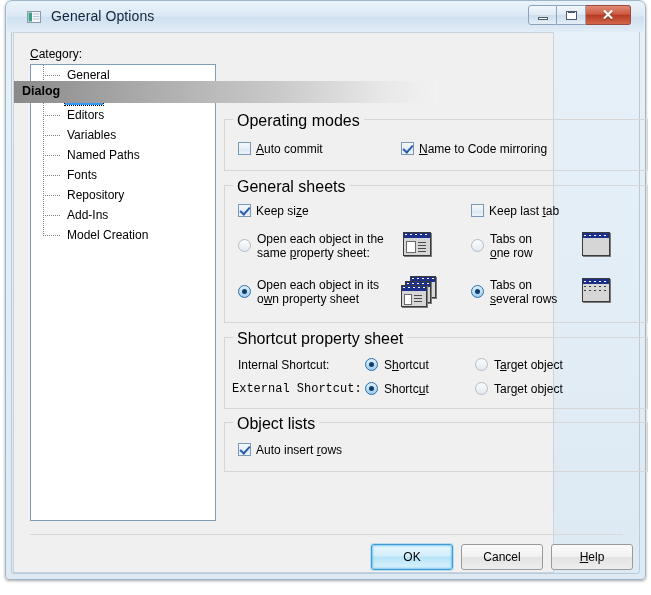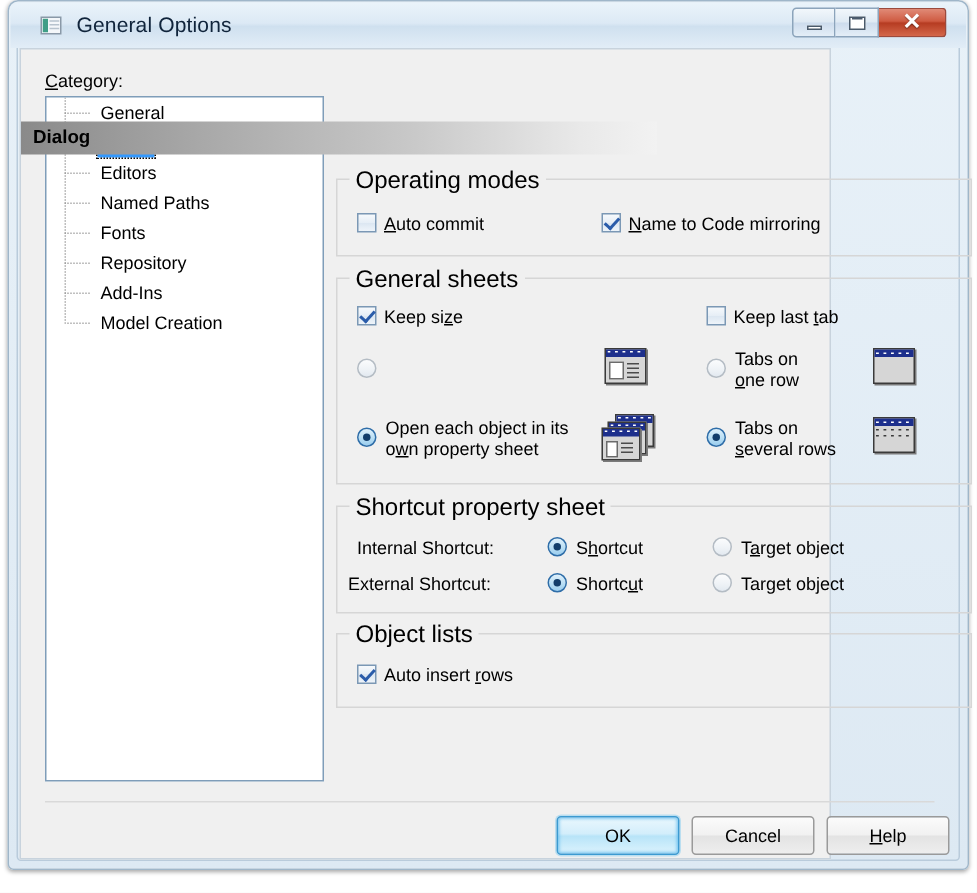--- a/index.html
+++ b/index.html
@@ -351,20 +351,23 @@
       <div class="tree-item">
         <span class="tree-label">General</span>
       </div>
       <div class="tree-item selected">
         <span class="tree-label">Dialog</span>
       </div>
       <div class="tree-item">
         <span class="tree-label">Editors</span>
       </div>
       <div class="tree-item">
+        <span class="tree-label">Variables</span>
+      </div>
+      <div class="tree-item">
         <span class="tree-label">Named Paths</span>
       </div>
       <div class="tree-item">
         <span class="tree-label">Fonts</span>
       </div>
       <div class="tree-item">
         <span class="tree-label">Repository</span>
       </div>
       <div class="tree-item">
         <span class="tree-label">Add-Ins</span>
@@ -393,21 +396,21 @@
       <span class="group-title">General sheets</span>
 
       <div class="cb-row" style="left:13px; top:18px;">
         <span class="checkbox checked"></span><span class="cb-label">Keep si<u>z</u>e</span>
       </div>
       <div class="cb-row" style="left:246px; top:18px;">
         <span class="checkbox"></span><span class="cb-label">Keep last <u>t</u>ab</span>
       </div>
 
       <div class="rb-row" style="left:13px; top:46px;">
-        <span class="radio" style="vertical-align:top; margin-top:7px;"></span>
+        <span class="radio" style="vertical-align:top; margin-top:7px;"></span><span class="rb-label two-line">Open each object in the<br>same <u>p</u>roperty sheet:</span>
       </div>
       <div class="prev-icon" style="left:178px; top:46px; width:30px; height:26px;">
         <div class="win-ico" style="left:0; top:0; width:28px; height:24px;">
           <div class="tbar"></div>
           <div class="tabs" style="top:1px;"></div>
           <div class="panel" style="left:2px; top:8px; width:10px; height:12px;"></div>
           <div class="body-lines" style="top:9px; left:14px;"></div>
           <div class="body-lines" style="top:12px; left:14px;"></div>
           <div class="body-lines" style="top:15px; left:14px;"></div>
           <div class="body-lines" style="top:18px; left:14px;"></div>
@@ -463,21 +466,21 @@
       <span class="group-title">Shortcut property sheet</span>
 
       <span class="sc-label" style="left:13px; top:20px;">Internal Shortcut:</span>
       <div class="rb-row" style="left:140px; top:20px;">
         <span class="radio on"></span><span class="rb-label">S<u>h</u>ortcut</span>
       </div>
       <div class="rb-row" style="left:250px; top:20px;">
         <span class="radio"></span><span class="rb-label">T<u>a</u>rget object</span>
       </div>
 
-      <span class="sc-label" style="left:7px; top:44px;">External Shortcut:</span>
+      <span class="sc-label" style="left:7px; top:44px;font-family:Liberation Mono, monospace;">External Shortcut:</span>
       <div class="rb-row" style="left:140px; top:44px;">
         <span class="radio on"></span><span class="rb-label">Shortc<u>u</u>t</span>
       </div>
       <div class="rb-row" style="left:250px; top:44px;">
         <span class="radio"></span><span class="rb-label">Tar<u>g</u>et object</span>
       </div>
     </div>
 
     <div class="groupbox" style="left:210px; top:389px; width:424px; height:50px;">
       <span class="group-title">Object lists</span>

